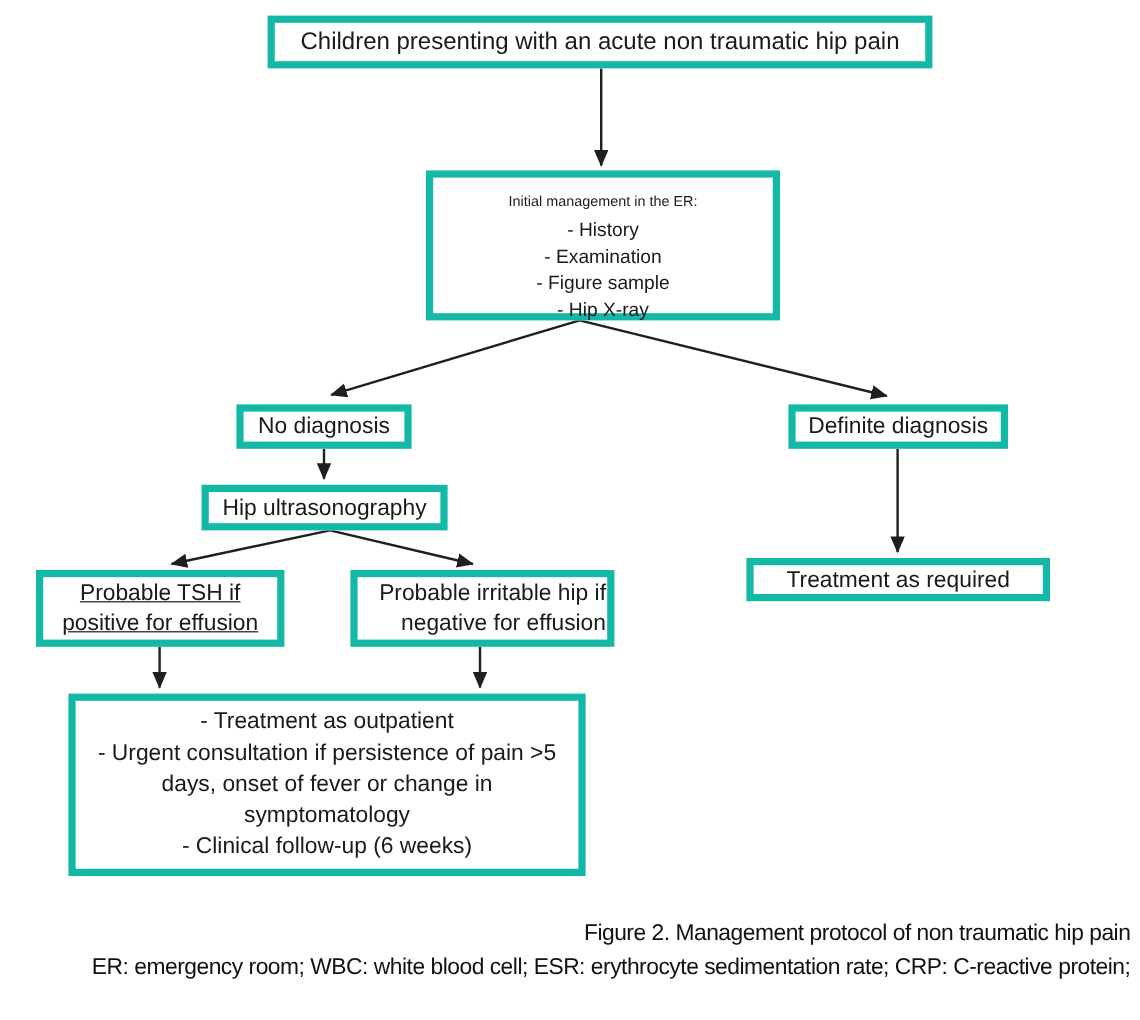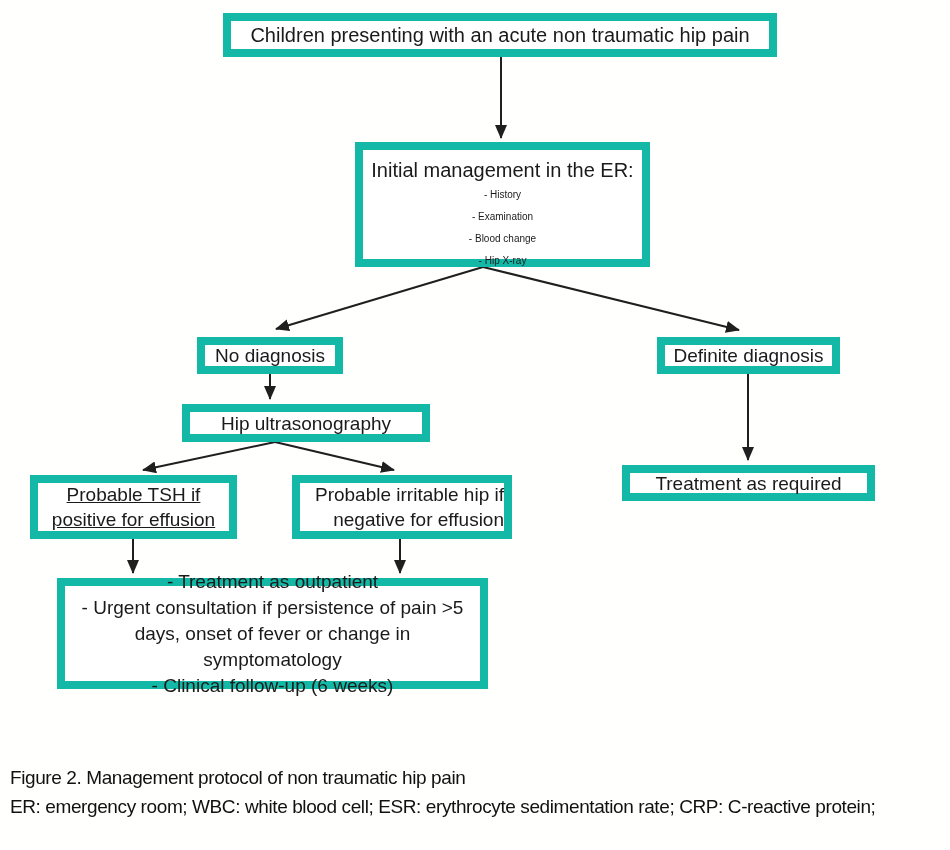--- a/index.html
+++ b/index.html
@@ -19,60 +19,60 @@
   .edges-layer {
     position: absolute;
     left: 0;
     top: 0;
     width: 950px;
     height: 850px;
   }
   .node {
     position: absolute;
     box-sizing: border-box;
-    border: 8px solid #14b8a6;
+    border: 6px solid #14b8a6;
     background: #ffffff;
     display: flex;
     align-items: center;
     justify-content: center;
     text-align: center;
     font-size: 19px;
     line-height: 25px;
     color: #1a1a1a;
   }
   .node .inner { display: block; }
 
   .node-children        { left: 223px; top: 13px;  width: 554px; height: 44px; font-size: 20px; }
   .node-initial         { left: 355px; top: 142px; width: 295px; height: 125px;
                           flex-direction: column; justify-content: flex-start; padding-top: 7px; }
-  .node-initial .title  { font-size: 20px; line-height: 27px; }
-  .node-initial .item   { font-size: 10px; line-height: 22px; }
+  .node-initial .title  { font-size: 12px; line-height: 27px; }
+  .node-initial .item   { font-size: 16px; line-height: 22px; }
   .node-no-diagnosis    { left: 197px; top: 337px; width: 146px; height: 37px; }
   .node-definite        { left: 657px; top: 337px; width: 183px; height: 37px; }
-  .node-hip-ultra       { left: 182px; top: 404px; width: 248px; height: 38px; }
+  .node-hip-ultra       { left: 168px; top: 404px; width: 205px; height: 38px; }
   .node-prob-tsh        { left: 30px;  top: 475px; width: 207px; height: 64px; }
   .node-prob-tsh .inner { max-width: 182px; text-decoration: underline; }
   .node-prob-irr        { left: 292px; top: 475px; width: 220px; height: 64px; text-align: right; }
   .node-prob-irr .inner { max-width: 206px; }
-  .node-outpatient      { left: 57px;  top: 578px; width: 431px; height: 111px;
+  .node-outpatient      { left: 57px;  top: 578px; width: 431px; height: 152px;
                           flex-direction: column; line-height: 26px; }
   .node-outpatient .pline { max-width: 424px; }
   .node-treatment       { left: 622px; top: 465px; width: 253px; height: 36px; align-items: center; }
 
   .caption {
     position: absolute;
     left: 10px;
     top: 763px;
     width: 932px;
     font-size: 19px;
     line-height: 29px;
     letter-spacing: -0.4px;
     color: #111111;
   }
-  .caption div { white-space: nowrap; }
+  .caption div { white-space: nowrap; text-align: right; }
 </style>
 </head>
 <body>
 
 <div class="canvas">
 
   <svg class="edges-layer" width="950" height="850" viewBox="0 0 950 850" xmlns="http://www.w3.org/2000/svg">
     <defs>
       <marker id="arrowhead" markerUnits="userSpaceOnUse" markerWidth="15" markerHeight="13" refX="13" refY="6" orient="auto">
         <path d="M0,0 L14,6 L0,12 Z" fill="#1f1f1f"></path>
@@ -90,21 +90,21 @@
   </svg>
 
   <div class="node node-children">
     <span class="inner">Children presenting with an acute non traumatic hip pain</span>
   </div>
 
   <div class="node node-initial">
     <div class="title">Initial management in the ER:</div>
     <div class="item">- History</div>
     <div class="item">- Examination</div>
-    <div class="item">- Blood change</div>
+    <div class="item">- Figure sample</div>
     <div class="item">- Hip X-ray</div>
   </div>
 
   <div class="node node-no-diagnosis">
     <span class="inner">No diagnosis</span>
   </div>
 
   <div class="node node-definite">
     <span class="inner">Definite diagnosis</span>
   </div>

